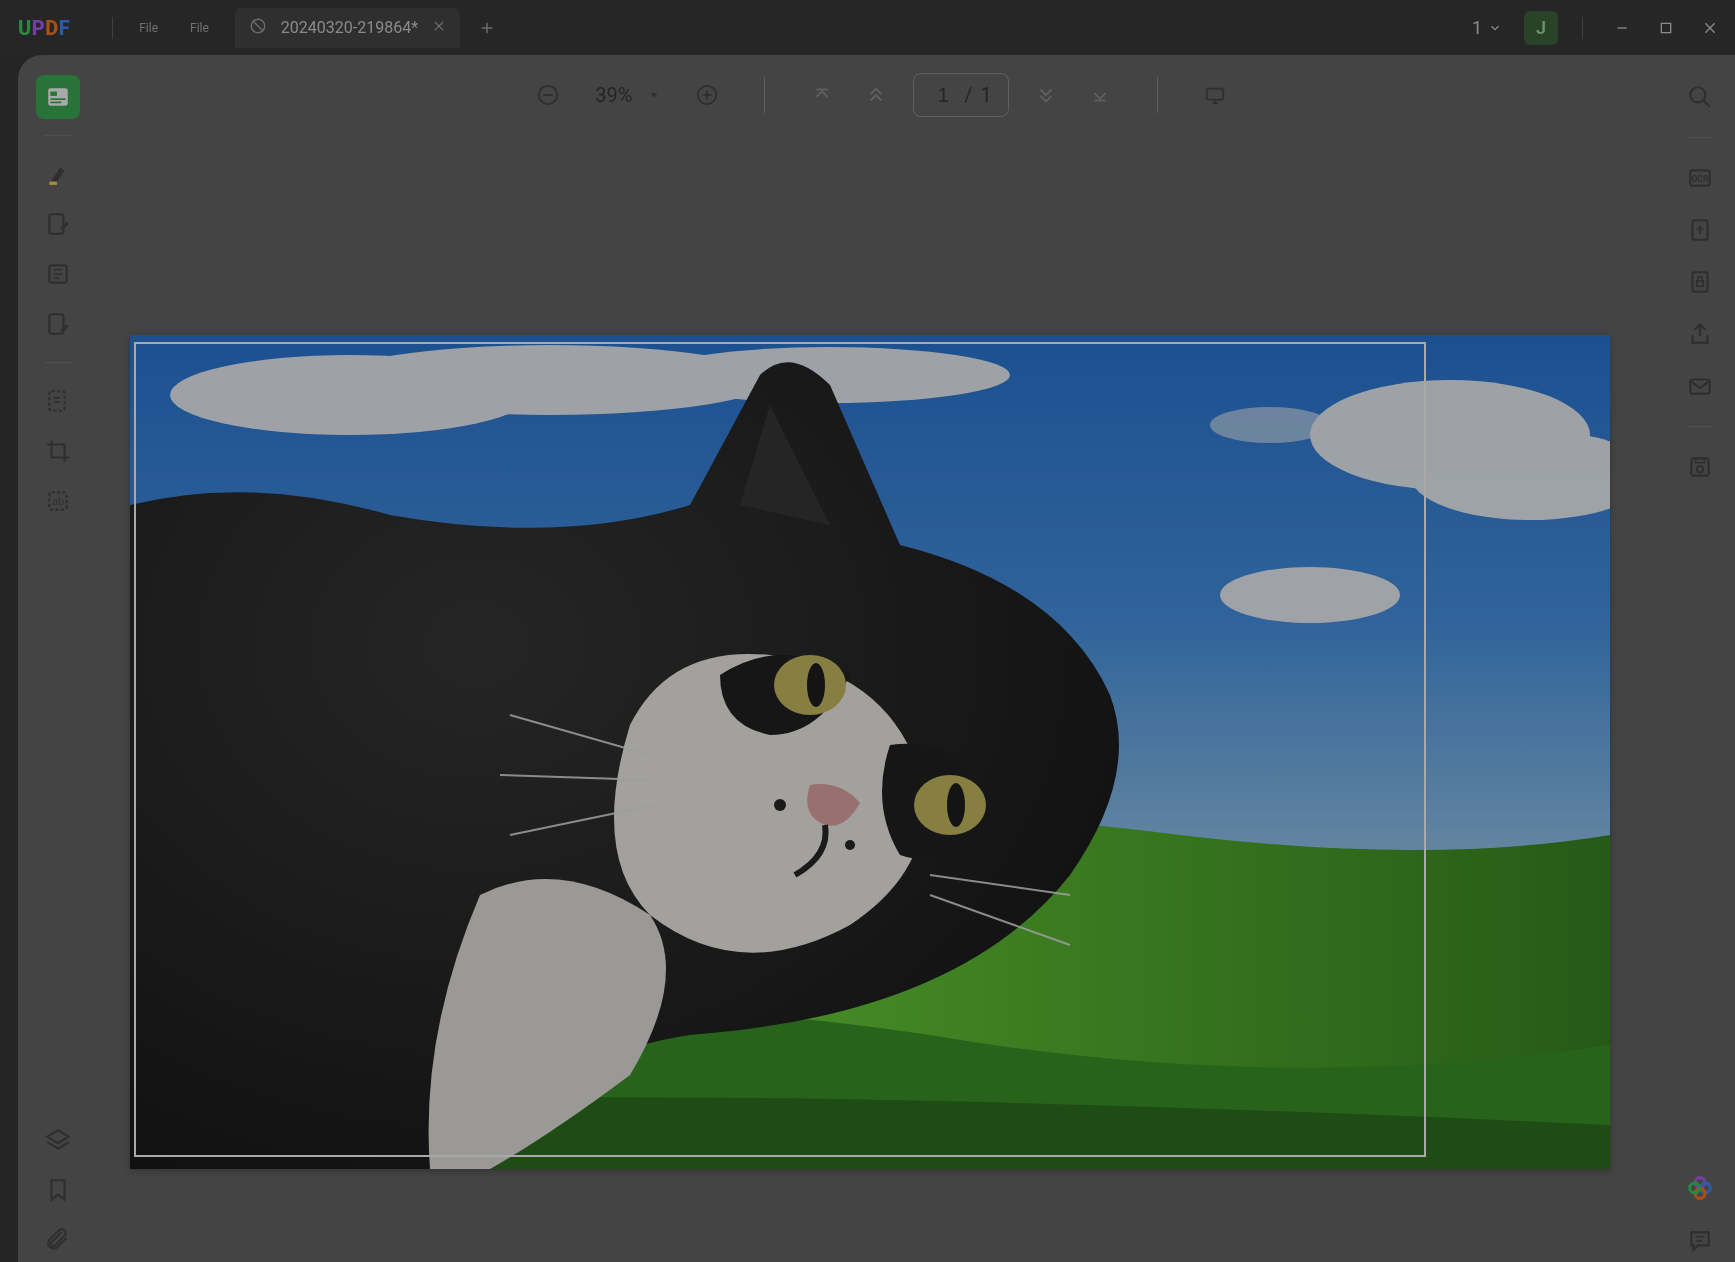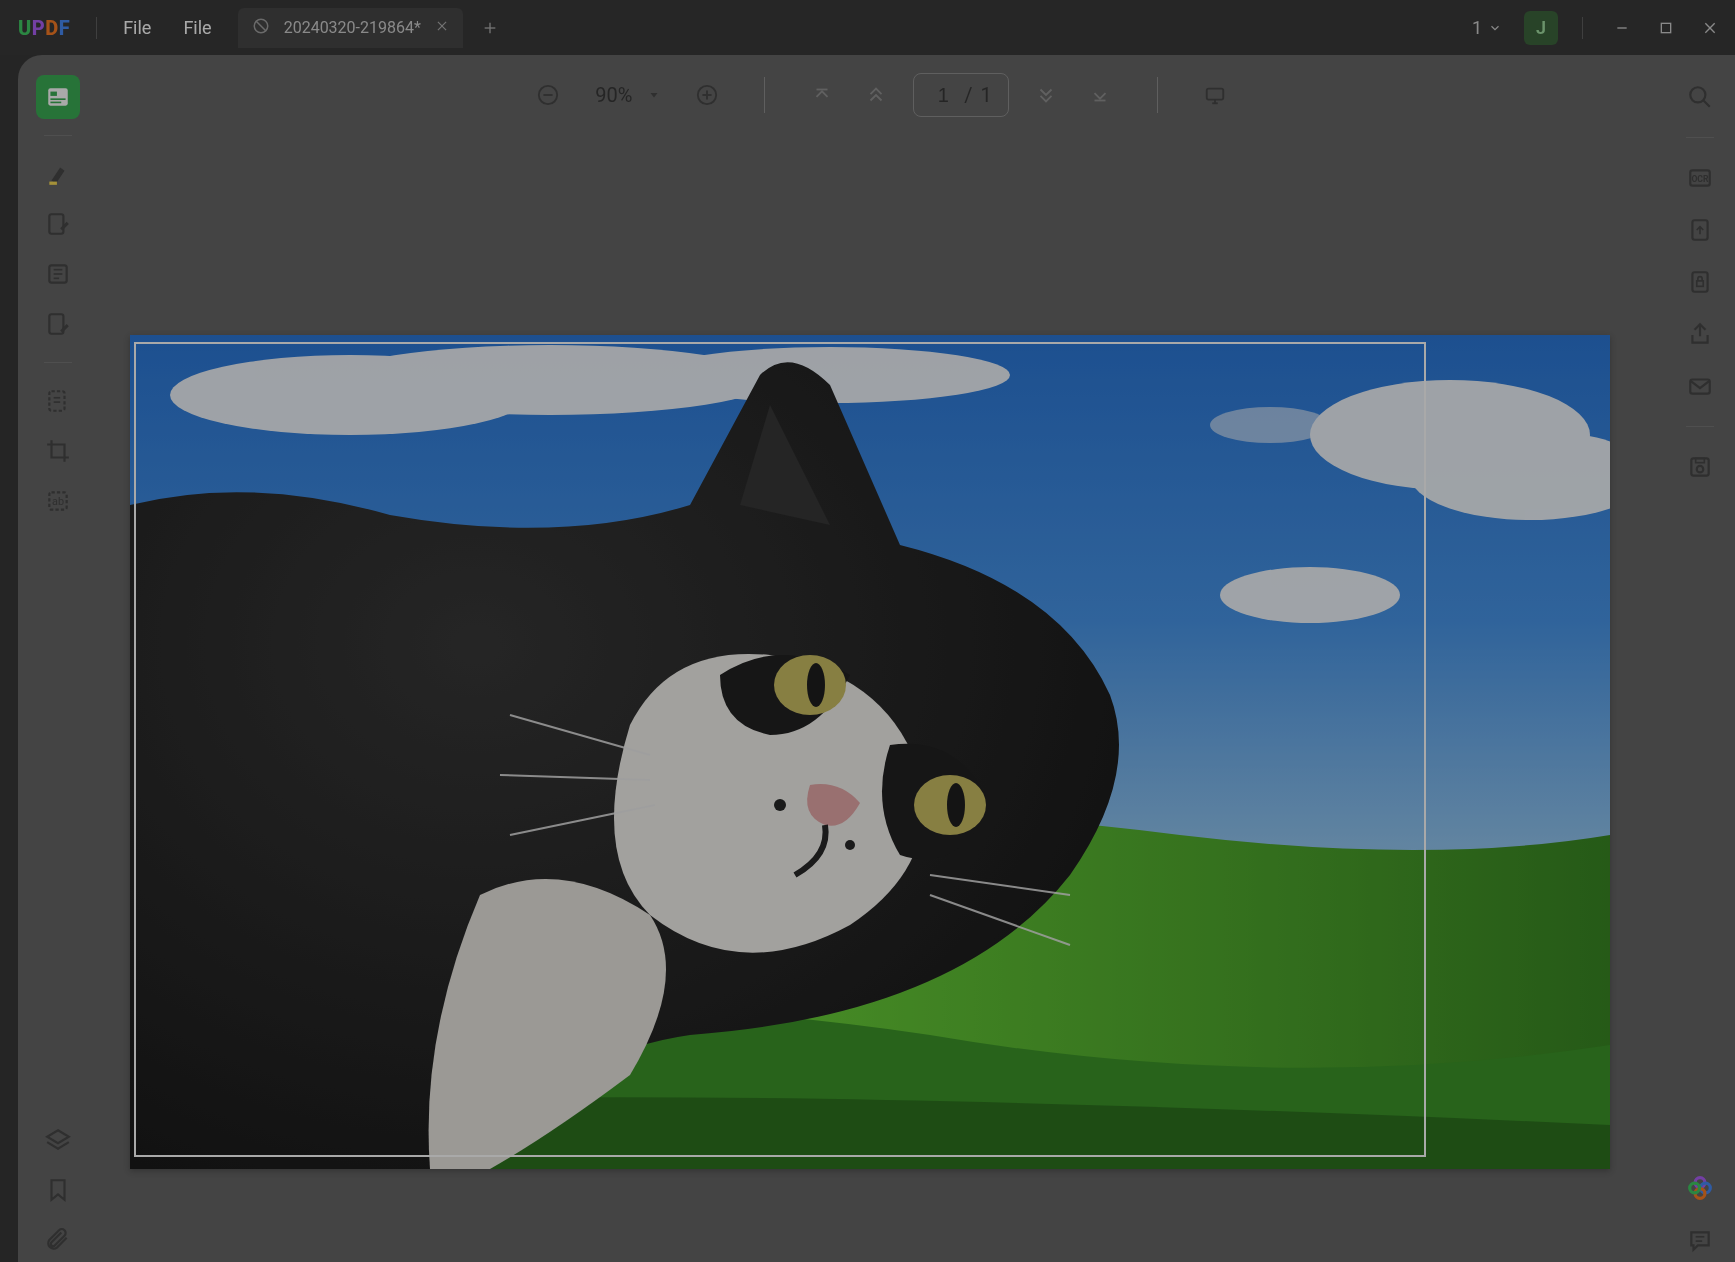--- a/index.html
+++ b/index.html
@@ -17,33 +17,33 @@
     height: 55px;
     background: #2d2d2d;
     display: flex;
     align-items: center;
     padding: 0 10px;
   }
   .logo {
     font-weight: 800;
     font-size: 20px;
     margin-left: 8px;
-    margin-right: 16px;
+    margin-right: 32px;
     letter-spacing: 0.5px;
   }
   .logo .u { color: #34c759; }
   .logo .p { color: #a855f7; }
   .logo .d { color: #f97316; }
   .logo .f { color: #3b82f6; }
 
   .vsep { width: 1px; height: 22px; background: #555; margin: 0 10px; }
 
   .menu-item {
-    color: #ffffff;
-    font-size: 18px;
+    color: #a3a3a3;
+    font-size: 12px;
     padding: 6px 16px;
     cursor: pointer;
   }
 
   .tabs { display: flex; align-items: center; margin-left: 10px; }
   .tab {
     display: flex;
     align-items: center;
     height: 40px;
     background: #3a3a3a;
@@ -420,21 +420,21 @@
   </div>
 
   <div class="top-toolbar">
     <div class="tb-btn">
       <svg viewBox="0 0 24 24">
           <circle cx="12" cy="12" r="10" stroke-width="2"></circle>
           <line x1="7" y1="12" x2="17" y2="12" stroke-width="2"></line>
         </svg>
     </div>
     <div class="zoom-drop">
-      <span class="zoom-label">90%</span>
+      <span class="zoom-label">39%</span>
       <svg viewBox="0 0 24 24">
           <polygon points="5,8 19,8 12,17"></polygon>
         </svg>
     </div>
     <div class="tb-btn">
       <svg viewBox="0 0 24 24">
           <circle cx="12" cy="12" r="10" stroke-width="2"></circle>
           <line x1="7" y1="12" x2="17" y2="12" stroke-width="2"></line>
           <line x1="12" y1="7" x2="12" y2="17" stroke-width="2"></line>
         </svg>

